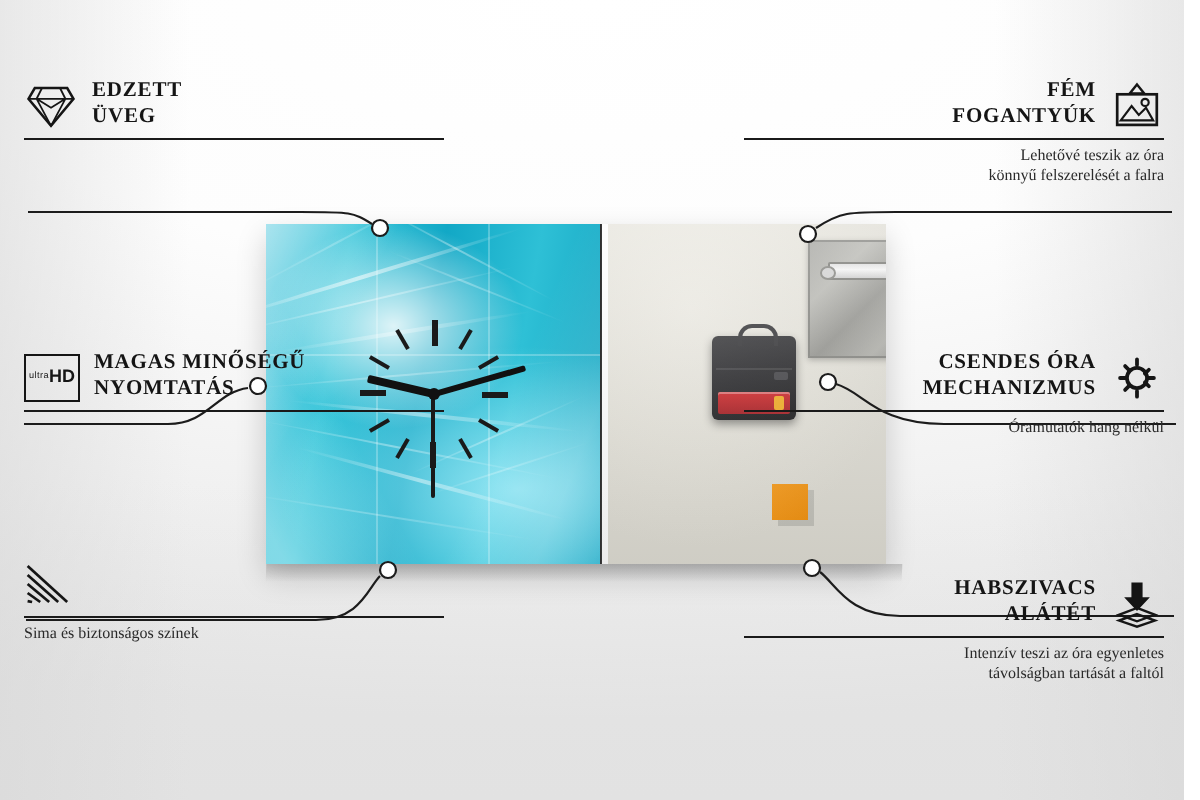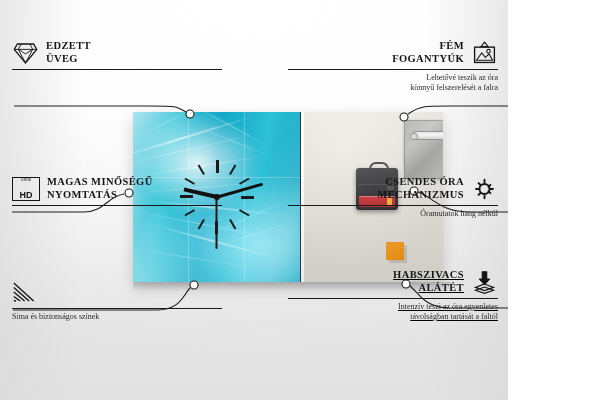--- a/index.html
+++ b/index.html
@@ -1,20 +1,20 @@
 <!DOCTYPE html>
 <html><head>
 <meta charset="utf-8">
 <style>
   html,body{margin:0;padding:0;}
   body{width:600px;height:400px;overflow:hidden;
        font-family:"Liberation Serif",serif;
        background:#ffffff;}
 
-  #stage{position:relative;width:508px;height:400px;overflow:hidden;
+  #stage{position:relative;width:592px;height:400px;overflow:hidden;
          background:
            radial-gradient(ellipse 150% 90% at 50% 0%, #ffffff 0%, #fdfdfd 38%, #f2f2f2 68%, #e6e6e6 100%);}
 
   
   #stage:before{content:"";position:absolute;inset:0;pointer-events:none;
       background:
         linear-gradient(to right, rgba(215,215,215,.55) 0%, rgba(255,255,255,0) 16%, rgba(255,255,255,0) 84%, rgba(215,215,215,.55) 100%),
         linear-gradient(to bottom, rgba(255,255,255,0) 60%, rgba(222,222,222,.5) 100%);}
 
   
@@ -106,32 +106,32 @@
       font-family:"Liberation Serif",serif;}
 
   .callout.left{left:12px;text-align:left;}
   .callout.left .head{justify-content:flex-start;}
   .callout.right{right:10px;text-align:right;}
   .callout.right .head{justify-content:flex-end;}
 
   .ico{width:27px;height:24px;flex:0 0 auto;display:block;}
   .ico svg{display:block;width:100%;height:100%;}
 
-  .hdbox{width:26px;height:22px;border:1.4px solid #151515;display:flex;flex-direction:column;
-         align-items:center;justify-content:space-between;flex:0 0 auto;line-height:1;}
+  .hdbox{width:26px;height:22px;border:1.4px solid #151515;display:flex;flex-direction:row;
+         align-items:center;justify-content:center;flex:0 0 auto;line-height:1;}
   .hdbox .u{font-size:4.6px;letter-spacing:.2px;color:#151515;font-family:"Liberation Sans",sans-serif;}
   .hdbox .h{font-size:9px;font-weight:bold;color:#151515;font-family:"Liberation Sans",sans-serif;margin-top:.5px;}
 
   
   #c-tempered{top:40px;}
   #c-print{top:176px;}
   #c-edges{top:280px;}
   #c-metal{top:40px;}
   #c-quiet{top:176px;}
-  #c-foam{top:269px;text-decoration:underline;}
+  #c-foam{top:289px;}
 
   svg.leaders{position:absolute;left:0;top:0;width:600px;height:400px;pointer-events:none;}
   svg.leaders path{fill:none;stroke:#1c1c1c;stroke-width:1.1;}
   svg.leaders circle{fill:#ffffff;stroke:#1c1c1c;stroke-width:1.1;}
 </style>
 </head>
 <body>
 
 <div id="stage">
 

